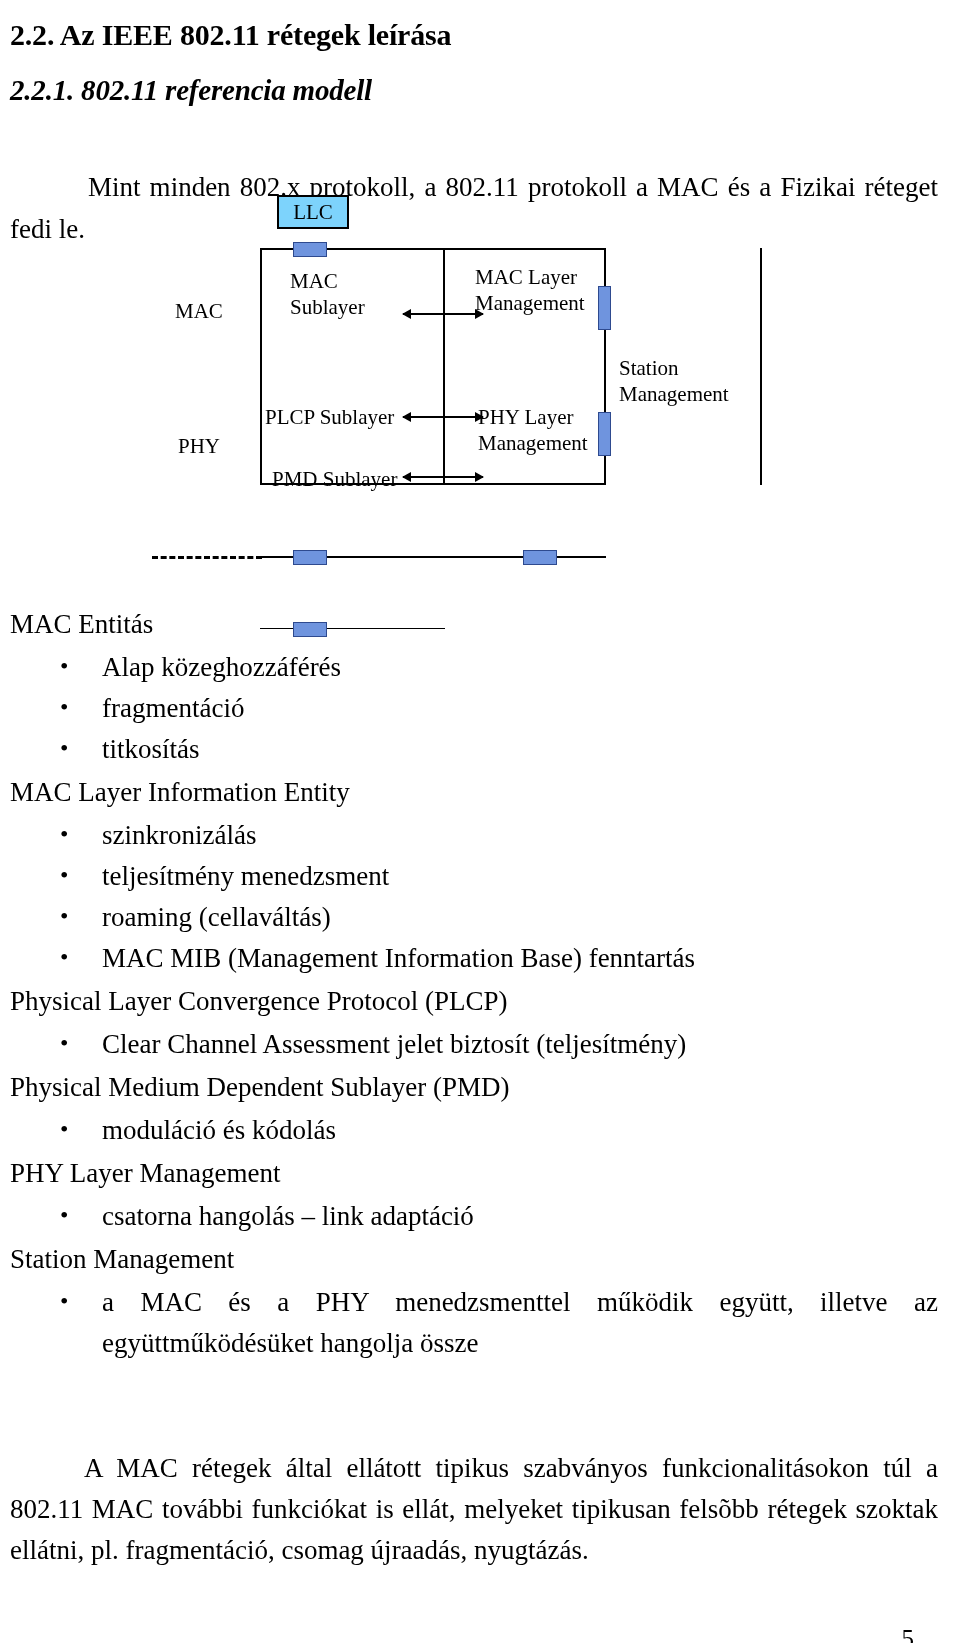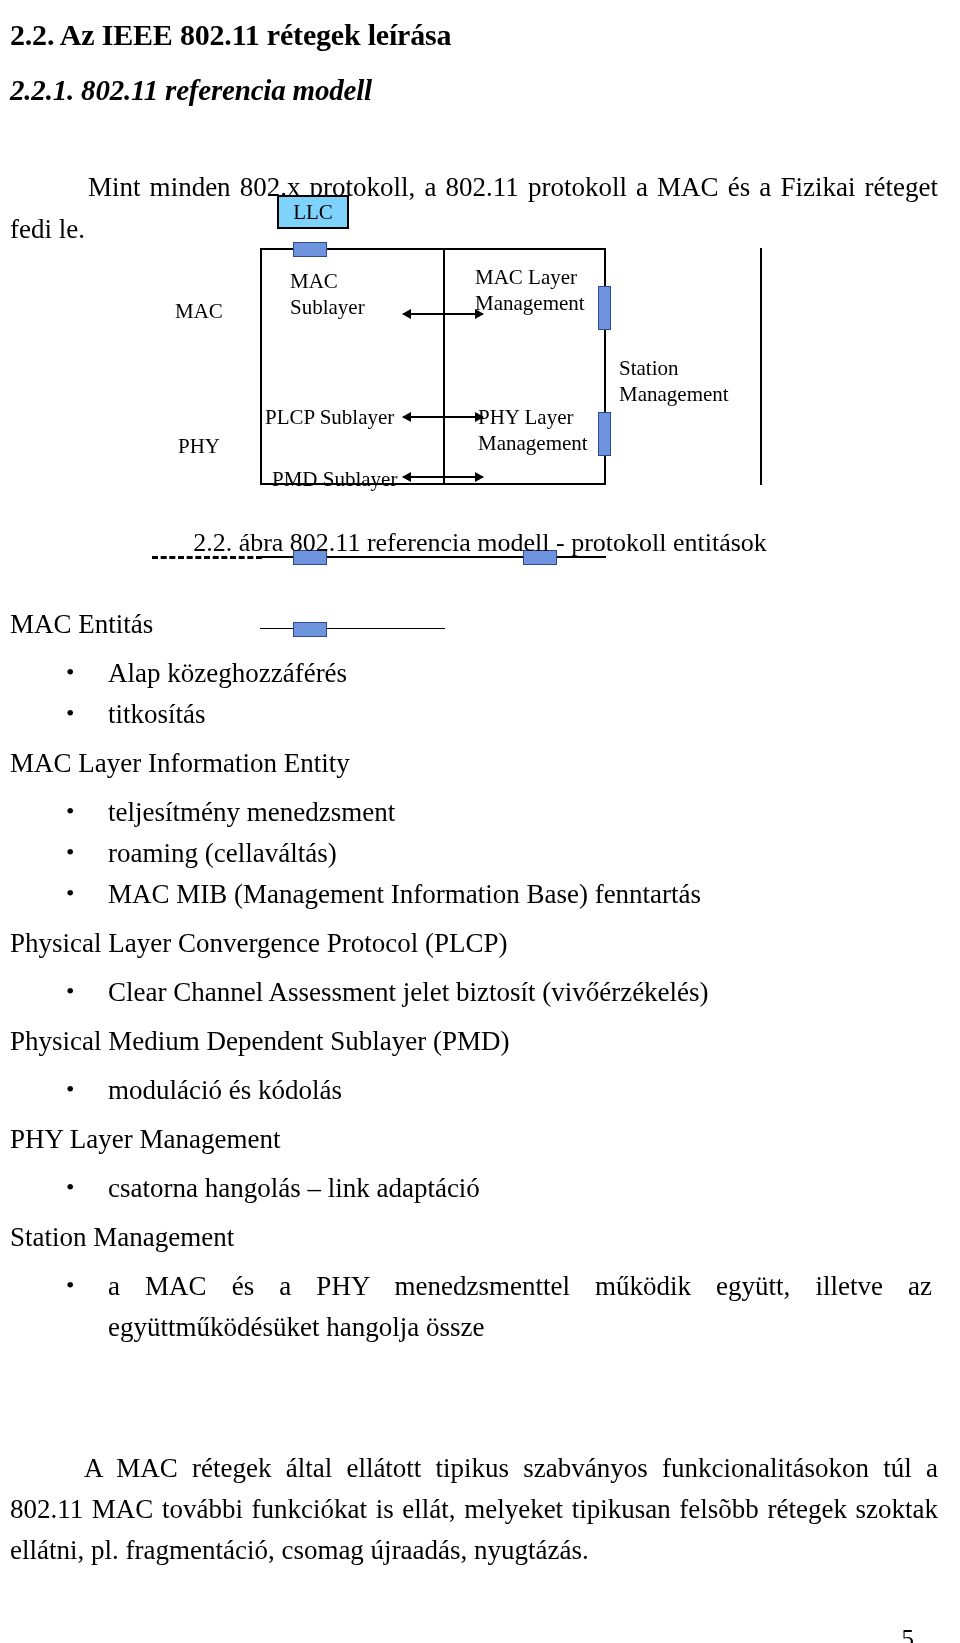--- a/index.html
+++ b/index.html
@@ -206,21 +206,21 @@
     left: 10px;
     top: 588px;
     width: 930px;
   }
   .grp-head {
     font-size: 27px;
     line-height: 41px;
     white-space: nowrap;
   }
   ul.bullets {
-    margin: 8px;
+    margin: 2px;
     padding: 0;
     list-style: none;
   }
   ul.bullets li {
     position: relative;
     font-size: 27px;
     line-height: 41px;
     padding-left: 90px;
   }
   ul.bullets li::before {
@@ -298,40 +298,41 @@
 
     <div class="blue-v" style="left:598px; top:98px;"></div>
     <div class="blue-v" style="left:598px; top:224px;"></div>
 
     <div class="arrow" style="left:403px; top:125px; width:80px;"></div>
     <div class="arrow" style="left:403px; top:228px; width:80px;"></div>
     <div class="arrow" style="left:403px; top:288px; width:80px;"></div>
 
   </div>
 
-  <div class="fig-caption">2.2. ábra 802.11 referencia modell - protokoll entitások</div>
 
   <div class="content">
 
     <div class="grp-head">MAC Entitás</div>
     <ul class="bullets">
       <li>Alap közeghozzáférés</li>
+      <li>fragmentáció</li>
       <li>titkosítás</li>
     </ul>
 
     <div class="grp-head">MAC Layer Information Entity</div>
     <ul class="bullets">
+      <li>szinkronizálás</li>
       <li>teljesítmény menedzsment</li>
       <li>roaming (cellaváltás)</li>
       <li>MAC MIB (Management Information Base) fenntartás</li>
     </ul>
 
     <div class="grp-head">Physical Layer Convergence Protocol (PLCP)</div>
     <ul class="bullets">
-      <li>Clear Channel Assessment jelet biztosít (vivőérzékelés)</li>
+      <li>Clear Channel Assessment jelet biztosít (teljesítmény)</li>
     </ul>
 
     <div class="grp-head">Physical Medium Dependent Sublayer (PMD)</div>
     <ul class="bullets">
       <li>moduláció és kódolás</li>
     </ul>
 
     <div class="grp-head">PHY Layer Management</div>
     <ul class="bullets">
       <li>csatorna hangolás – link adaptáció</li>

